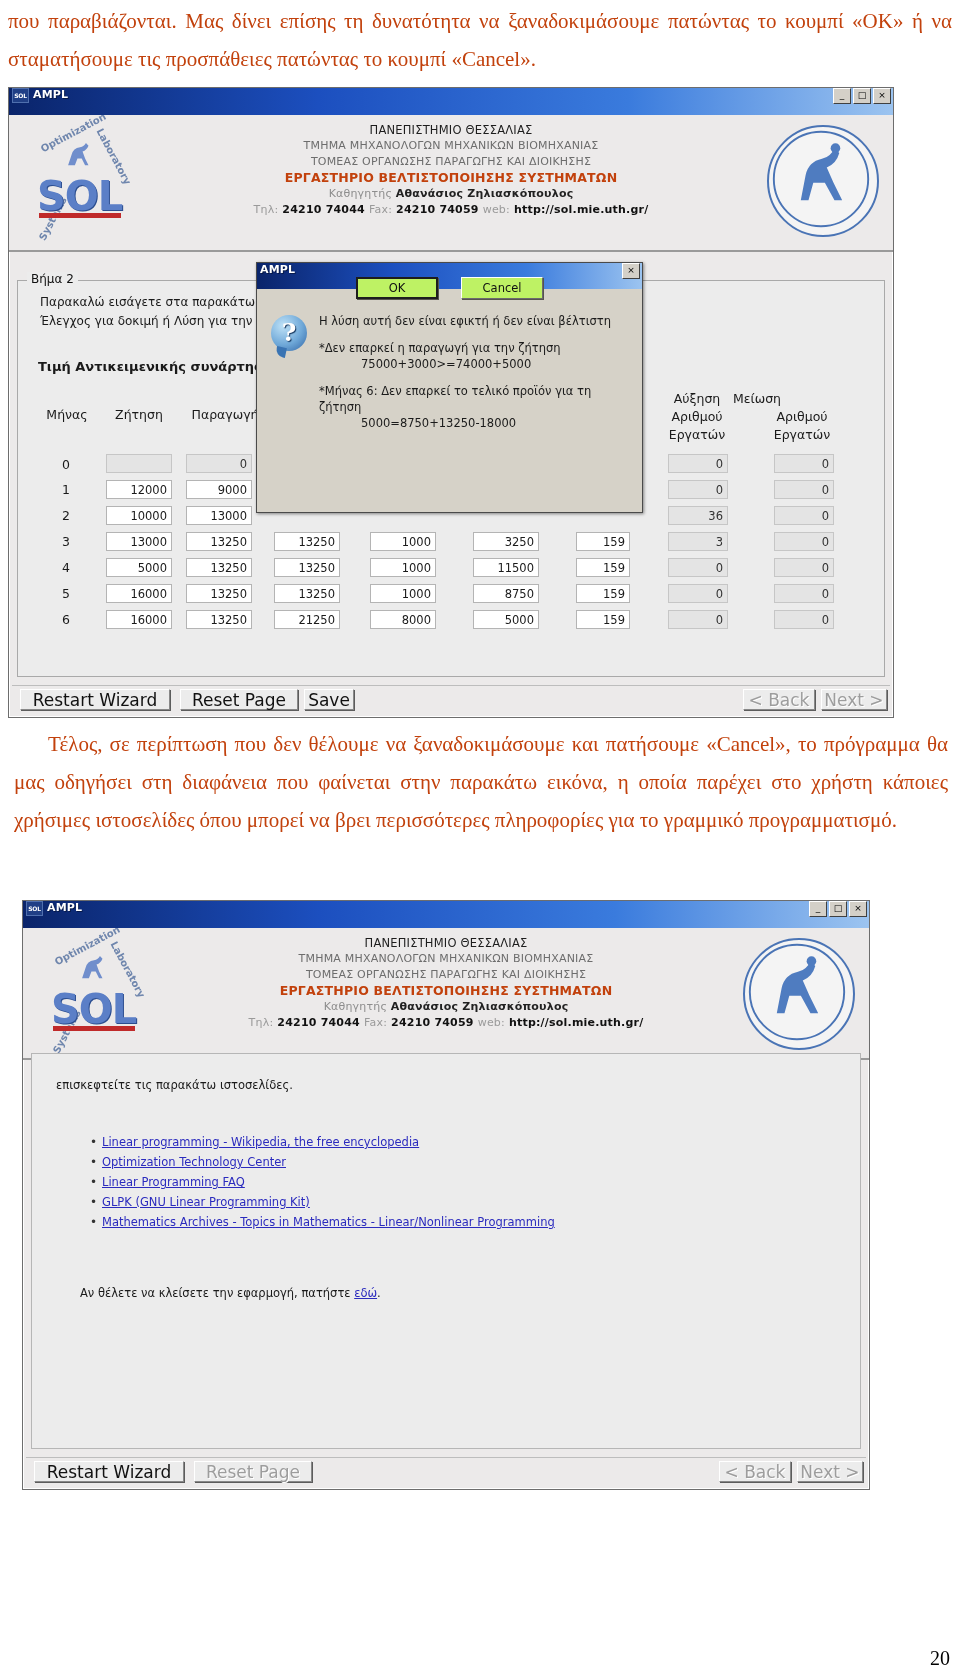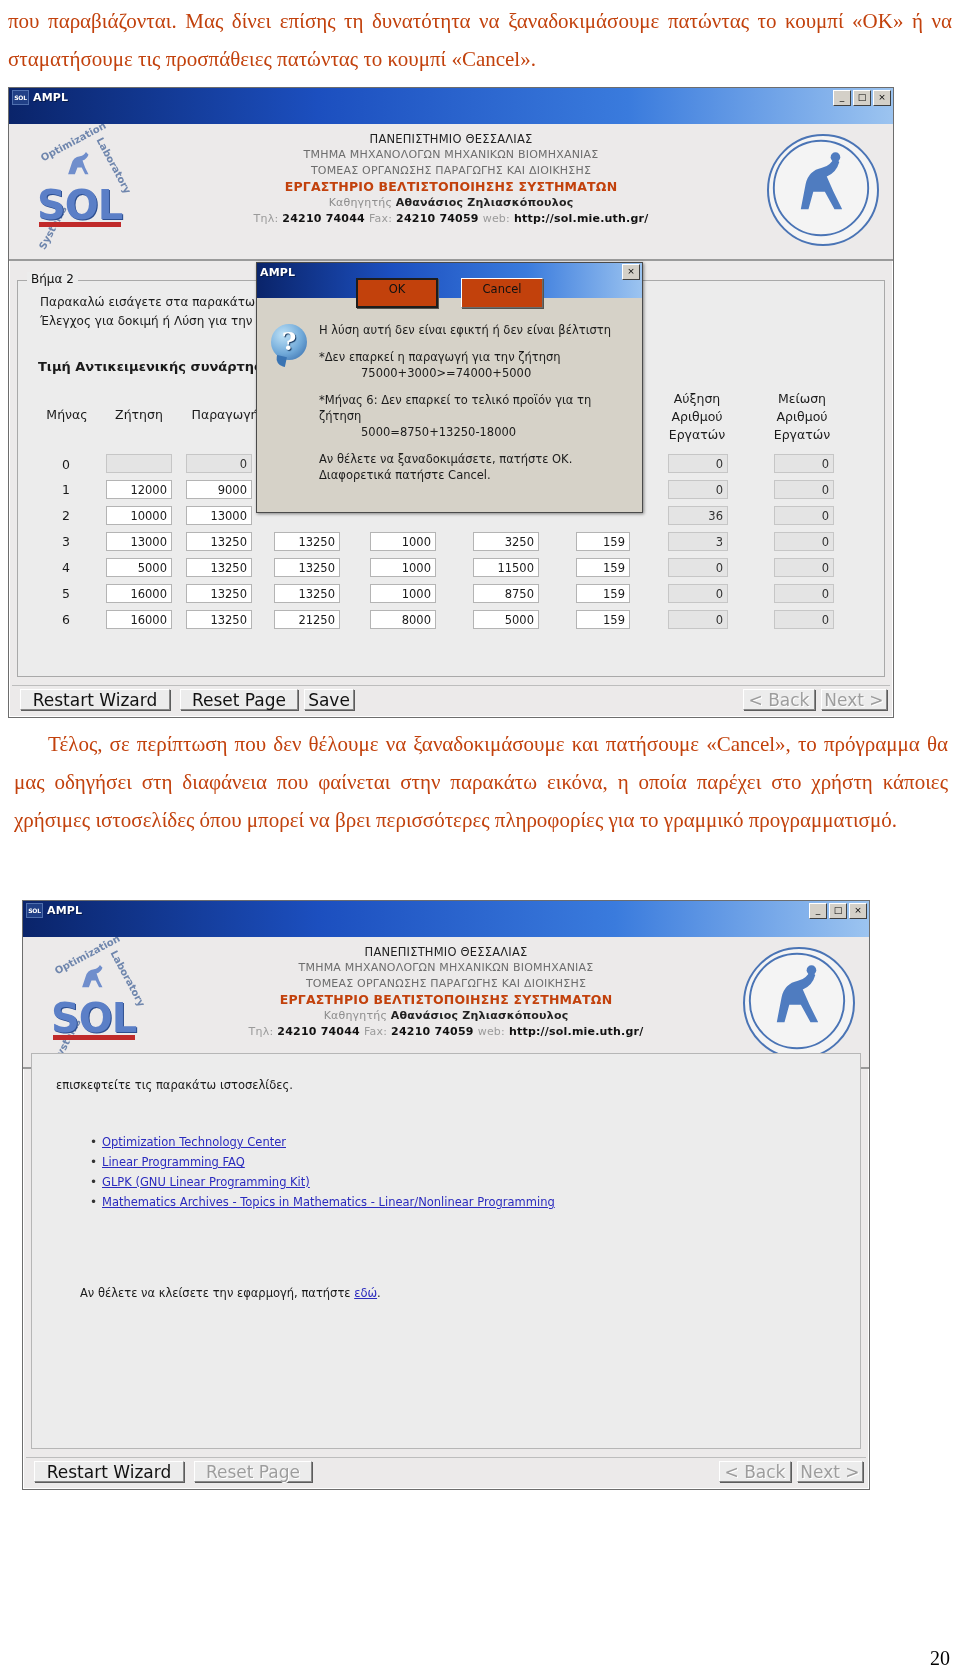--- a/index.html
+++ b/index.html
@@ -20,23 +20,23 @@
   #page-number{position:absolute;right:10px;bottom:8px;font-size:20px;font-family:"Liberation Serif",serif;}
 
   
   .win{
     position:absolute;background:#eceaea;
     border:1px solid #6d6d6d;
     box-shadow:0 0 0 1px #ffffff inset;
     font-family:"DejaVu Sans", sans-serif;
   }
   .titlebar{
-    height:19px;display:flex;align-items:center;
+    height:19px;display:flex;align-items:flex-start;
     background:linear-gradient(to right,#0a246a 0%,#1c4fbf 35%,#3a7bdd 70%,#9cc4f0 100%);
-    color:#fff;padding:0 2px 17px 3px;
+    color:#fff;padding:0 2px 8px 3px;
   }
   .titlebar .appicon{
     width:15px;height:13px;background:#203f86;color:#fff;
     font-size:6px;line-height:13px;text-align:center;font-weight:bold;
     margin-right:4px;border:1px solid #4f6fae;letter-spacing:-0.3px;
   }
   .titlebar .ttl{font-size:11px;font-weight:bold;letter-spacing:.2px;
      text-shadow:1px 1px 0 rgba(0,0,0,.4);}
   .titlebar .spacer{flex:1;}
   .sysbtn{
@@ -130,22 +130,22 @@
     background:#3a74b3;border-radius:0 0 0 8px;transform:rotate(12deg);
   }
   .mtext{
     position:absolute;left:62px;top:24px;right:8px;
     font-family:"DejaVu Sans",sans-serif;font-size:11.5px;color:#1b1b1b;line-height:16px;
   }
   .mtext p{margin:0 0 11px 0;}
   .mtext .ind{display:block;padding-left:42px;}
   .mbtns{position:absolute;left:0;right:0;bottom:8px;text-align:center;}
   .mbtn{
-    display:inline-block;width:82px;height:30px;margin:0 9px;
-    background:#c2410c;border:1px solid #6b6b6b;border-top-color:#fff;border-left-color:#fff;
+    display:inline-block;width:82px;height:22px;margin:0 9px;
+    background:#bef264;border:1px solid #6b6b6b;border-top-color:#fff;border-left-color:#fff;
     box-shadow:1px 1px 0 #55534e;
     font-family:"DejaVu Sans",sans-serif;font-size:11.5px;color:#111;line-height:21px;text-align:center;
     box-sizing:border-box;
   }
   .mbtn.default{border:2px solid #1d1d1d;line-height:19px;}
 
   
   .panel{position:absolute;border:1px solid #b6b6b6;background:#ececec;}
   .ptext{font-family:"DejaVu Sans",sans-serif;font-size:11.5px;color:#1a1a1a;line-height:18px;}
   ul.links{margin:0;padding:0 0 0 22px;list-style:none;}
@@ -209,21 +209,21 @@
     <div class="gtext bold" style="position:absolute;left:20px;top:78px;font-size:13px;">Τιμή Αντικειμενικής συνάρτηση</div>
 
     <div class="colhead" style="position:absolute;left:18px;top:126px;width:62px;">Μήνας</div>
     <div class="colhead" style="position:absolute;left:84px;top:126px;width:74px;">Ζήτηση</div>
     <div class="colhead" style="position:absolute;left:162px;top:126px;width:90px;">Παραγωγή</div>
 
     <div class="colhead" style="position:absolute;left:640px;top:110px;width:78px;">Αύξηση</div>
     <div class="colhead" style="position:absolute;left:640px;top:128px;width:78px;">Αριθμού</div>
     <div class="colhead" style="position:absolute;left:640px;top:146px;width:78px;">Εργατών</div>
 
-    <div class="colhead" style="position:absolute;left:745px;top:110px;width:78px;">Μείωση</div>
+    <div class="colhead" style="position:absolute;left:700px;top:110px;width:78px;">Μείωση</div>
     <div class="colhead" style="position:absolute;left:745px;top:128px;width:78px;">Αριθμού</div>
     <div class="colhead" style="position:absolute;left:745px;top:146px;width:78px;">Εργατών</div>
 
     <div class="rowlabel" style="left:44px;top:176px;">0</div>
     <div class="cell ro" style="left:88px;top:173px;width:66px;"></div>
     <div class="cell ro" style="left:168px;top:173px;width:66px;">0</div>
     <div class="cell ro" style="left:650px;top:173px;width:60px;">0</div>
     <div class="cell ro" style="left:756px;top:173px;width:60px;">0</div>
 
     <div class="rowlabel" style="left:44px;top:201px;">1</div>
@@ -298,24 +298,20 @@
       <div class="mtext">
         <p>Η λύση αυτή δεν είναι εφικτή ή δεν είναι βέλτιστη</p>
         <p>
           <span>*Δεν επαρκεί η παραγωγή για την ζήτηση</span>
           <span class="ind">75000+3000&gt;=74000+5000</span>
         </p>
         <p>
           <span>*Μήνας 6: Δεν επαρκεί το τελικό προϊόν για τη ζήτηση</span>
           <span class="ind">5000=8750+13250-18000</span>
         </p>
-        <p>
-          <span>Αν θέλετε να ξαναδοκιμάσετε, πατήστε ΟΚ.</span><br>
-          <span>Διαφορετικά πατήστε Cancel.</span>
-        </p>
       </div>
       <div class="mbtns">
         <span class="mbtn default">OK</span>
         <span class="mbtn">Cancel</span>
       </div>
     </div>
   </div>
 </div>
 
 <div id="mid-para" class="prose indent">Τέλος, σε περίπτωση που δεν θέλουμε να ξαναδοκιμάσουμε και πατήσουμε «Cancel», το πρόγραμμα θα μας οδηγήσει στη διαφάνεια που φαίνεται στην παρακάτω εικόνα, η οποία παρέχει στο χρήστη κάποιες χρήσιμες ιστοσελίδες όπου μπορεί να βρει περισσότερες πληροφορίες για το γραμμικό προγραμματισμό.</div>
@@ -360,20 +356,21 @@
       </svg>
     </div>
   </div>
 
   <div class="panel" style="left:8px;top:152px;right:8px;bottom:40px;">
     <div class="ptext" style="position:absolute;left:24px;top:22px;right:12px;">
       <span style="display:block;">επισκεφτείτε τις παρακάτω ιστοσελίδες.</span>
     </div>
 
     <ul class="links" style="position:absolute;left:48px;top:78px;">
+      <li><a href="#">Linear programming - Wikipedia, the free encyclopedia</a></li>
       <li><a href="#">Optimization Technology Center</a></li>
       <li><a href="#">Linear Programming FAQ</a></li>
       <li><a href="#">GLPK (GNU Linear Programming Kit)</a></li>
       <li><a href="#">Mathematics Archives - Topics in Mathematics - Linear/Nonlinear Programming</a></li>
     </ul>
 
     <div class="ptext" style="position:absolute;left:48px;top:218px;margin-top:12px;">
       <span>Αν θέλετε να κλείσετε την εφαρμογή, πατήστε </span><a href="#" class="inline-link">εδώ</a><span>.</span>
     </div>
   </div>

